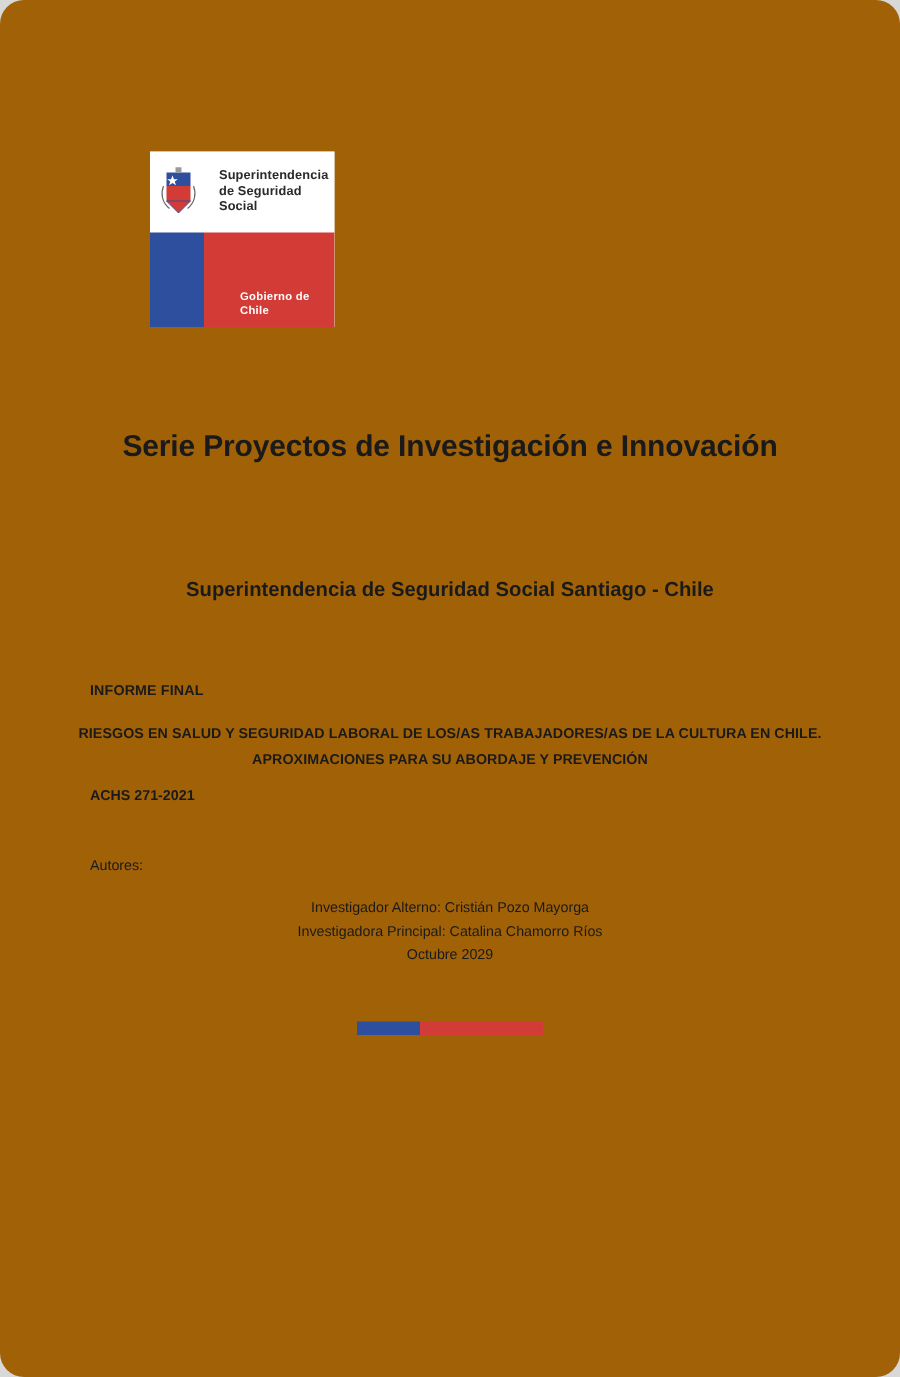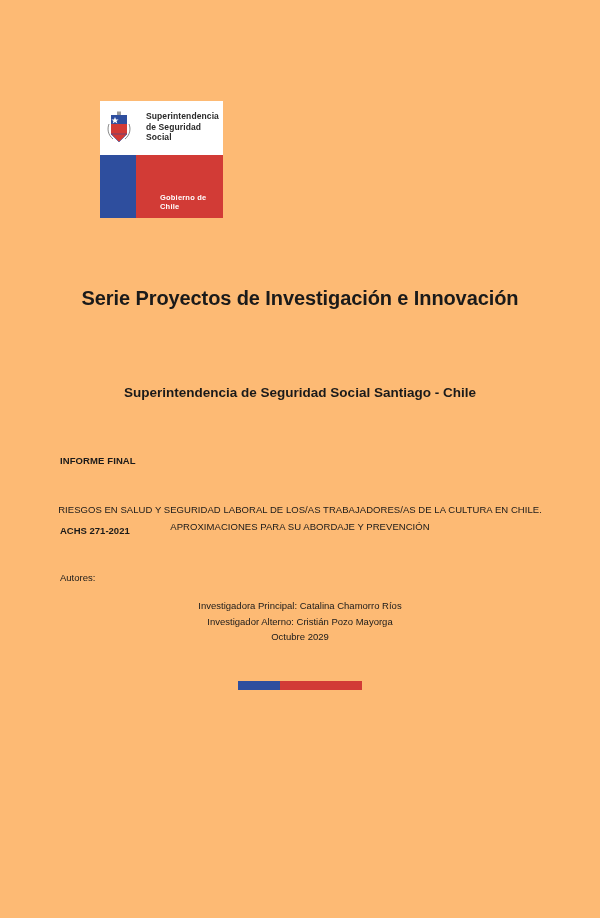--- a/index.html
+++ b/index.html
@@ -10,22 +10,23 @@
   body {
     width: 600px;
     height: 918px;
     font-family: "Liberation Sans", sans-serif;
     overflow: hidden;
   }
   .page {
     position: relative;
     width: 600px;
     height: 918px;
-    background: #fdba74;
+    background: #a16207;
     box-sizing: border-box;
+    border-radius: 16px;
   }
 
   
   .logo-wrap {
     position: absolute;
     left: 100px;
     top: 101px;
     width: 123px;
     height: 117px;
   }
@@ -131,24 +132,23 @@
     letter-spacing: 0.1px;
   }
   .report-title {
     position: absolute;
     left: 50px;
     top: 481px;
     width: 500px;
     text-align: center;
     font-size: 9.5px;
     line-height: 17px;
-    font-weight: normal;
+    font-weight: bold;
     color: #1a1a1a;
     letter-spacing: 0.05px;
-    margin-top: 20px;
   }
   .report-code {
     position: absolute;
     left: 60px;
     top: 525px;
     width: 480px;
     font-size: 9.5px;
     font-weight: bold;
     color: #1a1a1a;
   }
@@ -232,22 +232,22 @@
 
   <div class="report-label">INFORME FINAL</div>
 
   <div class="report-title">RIESGOS EN SALUD Y SEGURIDAD LABORAL DE LOS/AS TRABAJADORES/AS DE LA CULTURA EN CHILE. APROXIMACIONES PARA SU ABORDAJE Y PREVENCIÓN</div>
 
   <div class="report-code">ACHS 271-2021</div>
 
   <div class="authors-label">Autores:</div>
 
   <div class="authors-list">
+    <div>Investigador Alterno: Cristián Pozo Mayorga</div>
     <div>Investigadora Principal: Catalina Chamorro Ríos</div>
-    <div>Investigador Alterno: Cristián Pozo Mayorga</div>
     <div>Octubre 2029</div>
   </div>
 
   <div class="flag-bar">
     <div class="flag-blue"></div>
     <div class="flag-red"></div>
   </div>
 
 </div>
 

